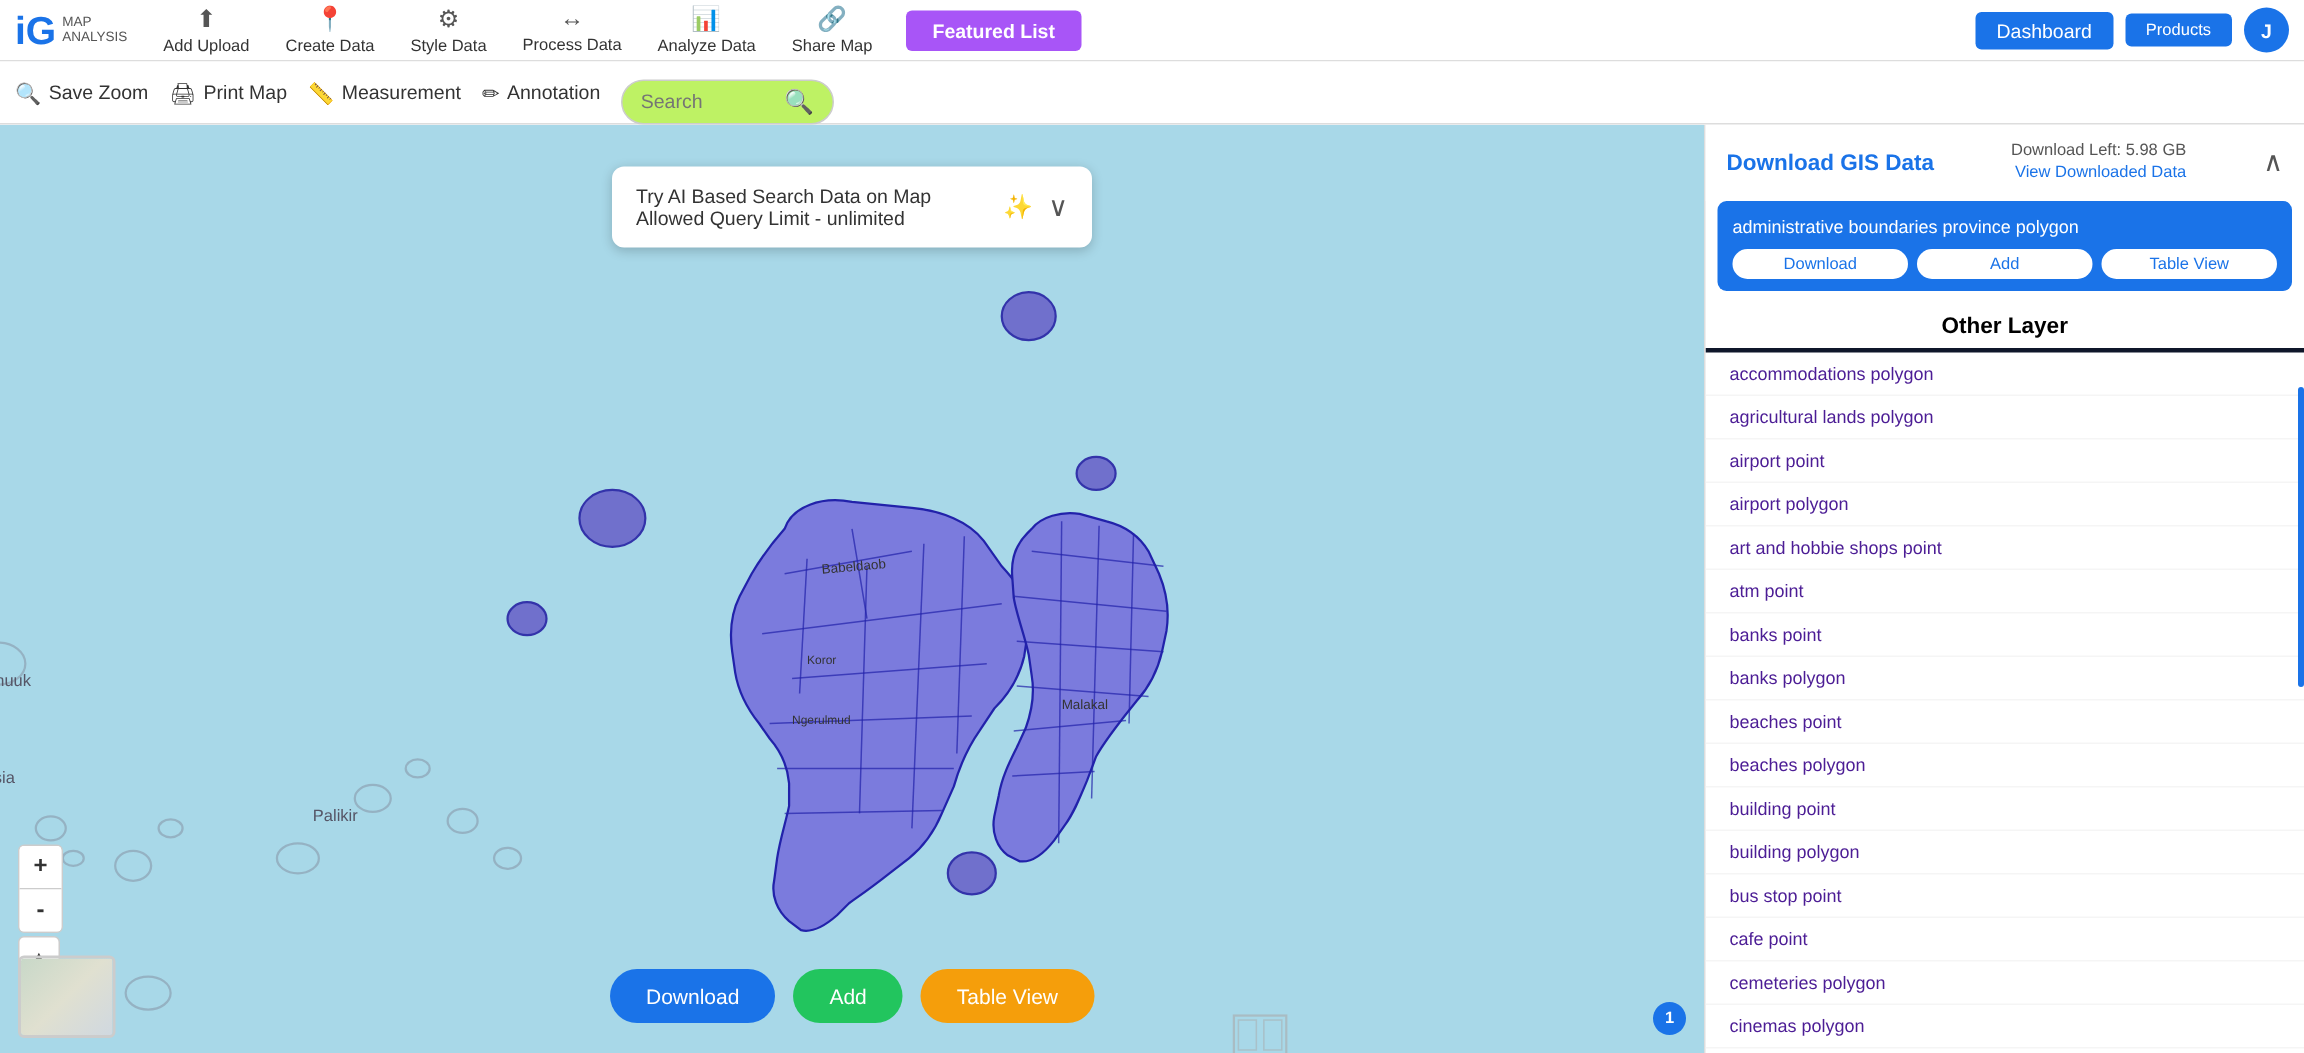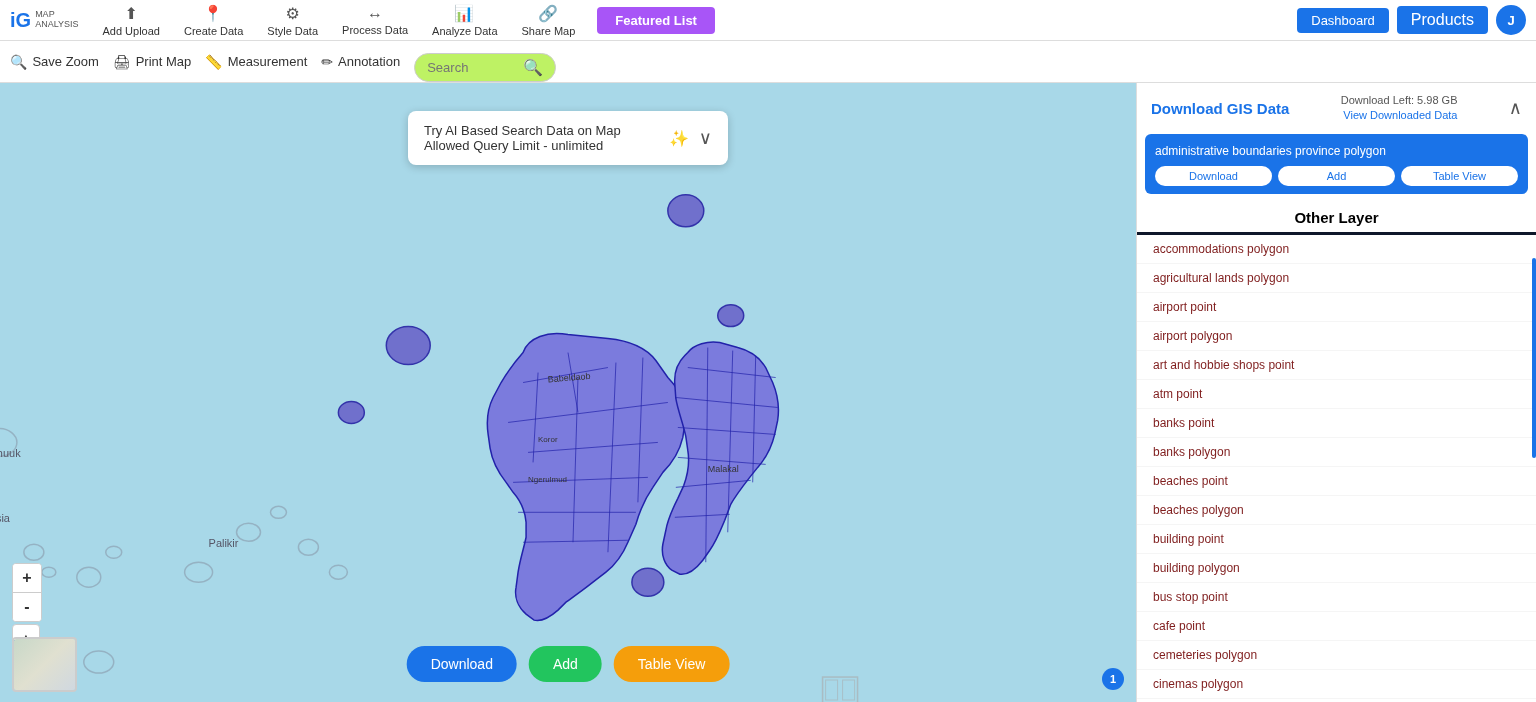--- a/index.html
+++ b/index.html
@@ -7,21 +7,21 @@
 
     
     .top-nav {
       display: flex; align-items: center; height: 41px;
       background: #fff; border-bottom: 1px solid #ddd;
       padding: 0 10px; gap: 4px; position: relative; z-index: 10;
     }
     .logo-area {
       display: flex; align-items: center; gap: 4px; margin-right: 10px;
     }
-    .logo-ig { color: #1a73e8; font-weight: bold; font-size: 20px; }
+    .logo-ig { color: #1a73e8; font-weight: bold; font-size: 26px; }
     .logo-sub { font-size: 9px; color: #555; line-height: 1.1; }
     .nav-item {
       display: flex; flex-direction: column; align-items: center;
       padding: 0 10px; cursor: pointer; font-size: 11px; color: #333;
       gap: 2px; min-width: 60px;
     }
     .nav-item .nav-icon { font-size: 16px; color: #555; }
     .featured-btn {
       background: #a855f7; color: #fff; border: none; border-radius: 4px;
       padding: 6px 18px; font-size: 13px; font-weight: bold; cursor: pointer;
@@ -29,21 +29,21 @@
     }
     .nav-right {
       margin-left: auto; display: flex; align-items: center; gap: 8px;
     }
     .dashboard-btn {
       background: #1a73e8; color: #fff; border: none; border-radius: 4px;
       padding: 5px 14px; font-size: 13px; cursor: pointer;
     }
     .products-btn {
       background: #1a73e8; color: #fff; border: none; border-radius: 4px;
-      padding: 5px 14px; font-size: 16px; cursor: pointer;
+      padding: 5px 14px; font-size: 11px; cursor: pointer;
     }
     .user-avatar {
       width: 30px; height: 30px; border-radius: 50%; background: #1a73e8;
       color: #fff; display: flex; align-items: center; justify-content: center;
       font-size: 13px; font-weight: bold; cursor: pointer;
     }
 
     
     .second-nav {
       display: flex; align-items: center; height: 42px;
@@ -179,21 +179,21 @@
 
     
     .other-layer-header {
       text-align: center; font-size: 15px; font-weight: bold;
       padding: 10px 0 6px 0; border-bottom: 3px solid #0f172a;
     }
     .layer-list {
       flex: 1; overflow-y: auto;
     }
     .layer-item {
-      padding: 7px 16px; font-size: 12px; color: #7f1d1d; cursor: pointer;
+      padding: 7px 16px; font-size: 12px; color: #4c1d95; cursor: pointer;
       border-bottom: 1px solid #f5f5f5;
     }
 
     
     .right-panel { position: relative; }
     .scroll-indicator {
       position: absolute; right: 0; top: 175px; width: 4px;
       height: 200px; background: #1a73e8; border-radius: 2px;
     }
 

